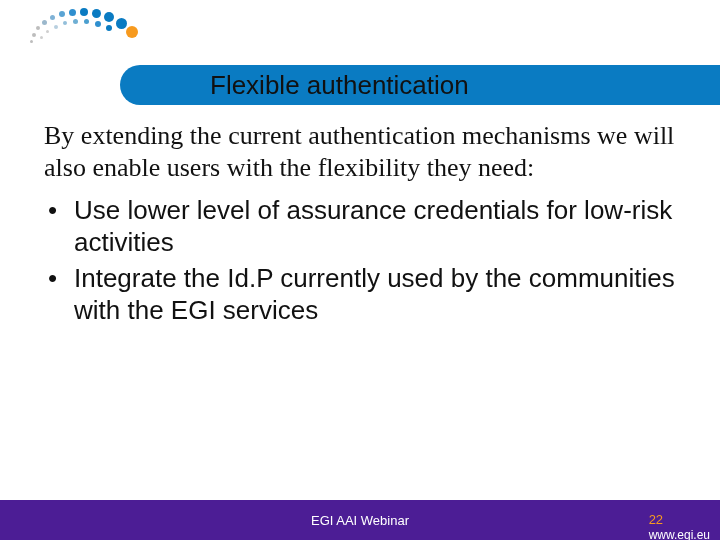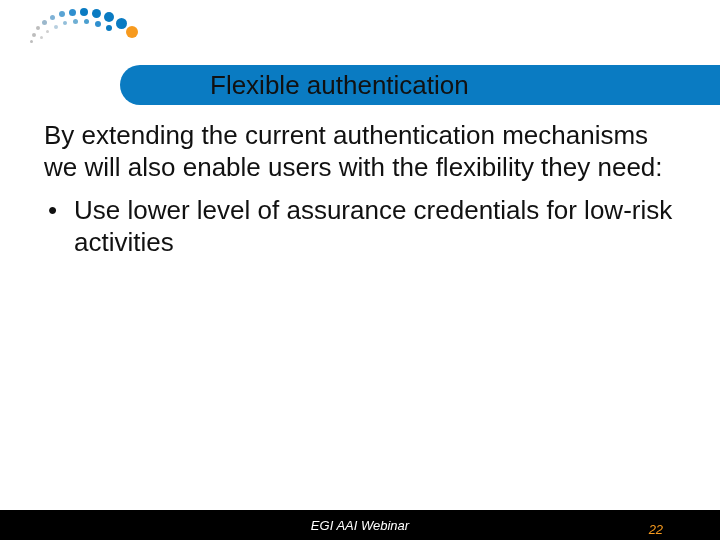--- a/index.html
+++ b/index.html
@@ -42,35 +42,35 @@
   .egi-i { color: #f79a1e; }
 
   
   .body {
     position: absolute;
     top: 120px; left: 44px; right: 44px;
     color: #111;
     font-size: 26px;
     line-height: 1.22;
   }
-  .intro { margin-bottom: 12px; }
+  .intro { margin-bottom: 12px; font-family: Liberation Serif, serif; }
   ul.bullets { list-style: none; margin-top: 12px; }
   ul.bullets li { position: relative; padding-left: 30px; margin-top: 4px; }
   ul.bullets li::before {
     content: "•"; position: absolute; left: 4px; top: 0;
     color: #111; font-size: 26px; line-height: 1.22;
   }
 
   
   .footer-bar {
     position: absolute;
     left: 0; right: 0; bottom: 0;
-    height: 30px;
-    background: #000000;
-    display: flex; align-items: center; font-style: italic;
+    height: 40px;
+    background: #4c1d95;
+    display: flex; align-items: center;
   }
   .footer-center {
     position: absolute; left: 0; right: 0; text-align: center;
     color: #fff; font-size: 13px;
   }
   .footer-right {
     position: absolute; right: 10px; top: 12px;
     text-align: left; color: #fff; font-size: 12px; line-height: 1.25;
   }
   .footer-right .pageno { color: #f79a1e; font-size: 13px; display: block; }
@@ -108,20 +108,21 @@
       <span class="dot" style="left:58px; top:13px; width:5px; height:5px; background:#4b9fcf;"></span>
       <span class="dot" style="left:69px; top:15px; width:6px; height:6px; background:#2f8fcf;"></span>
       <span class="dot" style="left:80px; top:19px; width:6px; height:6px; background:#0a7bc2;"></span>
     </div>
   </div>
 
   <div class="body">
     <div class="intro">By extending the current authentication mechanisms we will also enable users with the flexibility they need:</div>
     <ul class="bullets">
       <li>Use lower level of assurance credentials for low-risk activities</li>
+      <li>Integrate the Id.P currently used by the communities with the EGI services</li>
     </ul>
   </div>
 
   <div class="footer-bar">
     <div class="footer-center">EGI AAI Webinar</div>
     <div class="footer-right">
       <span class="pageno">22</span>
       <span>www.egi.eu</span>
     </div>
   </div>

